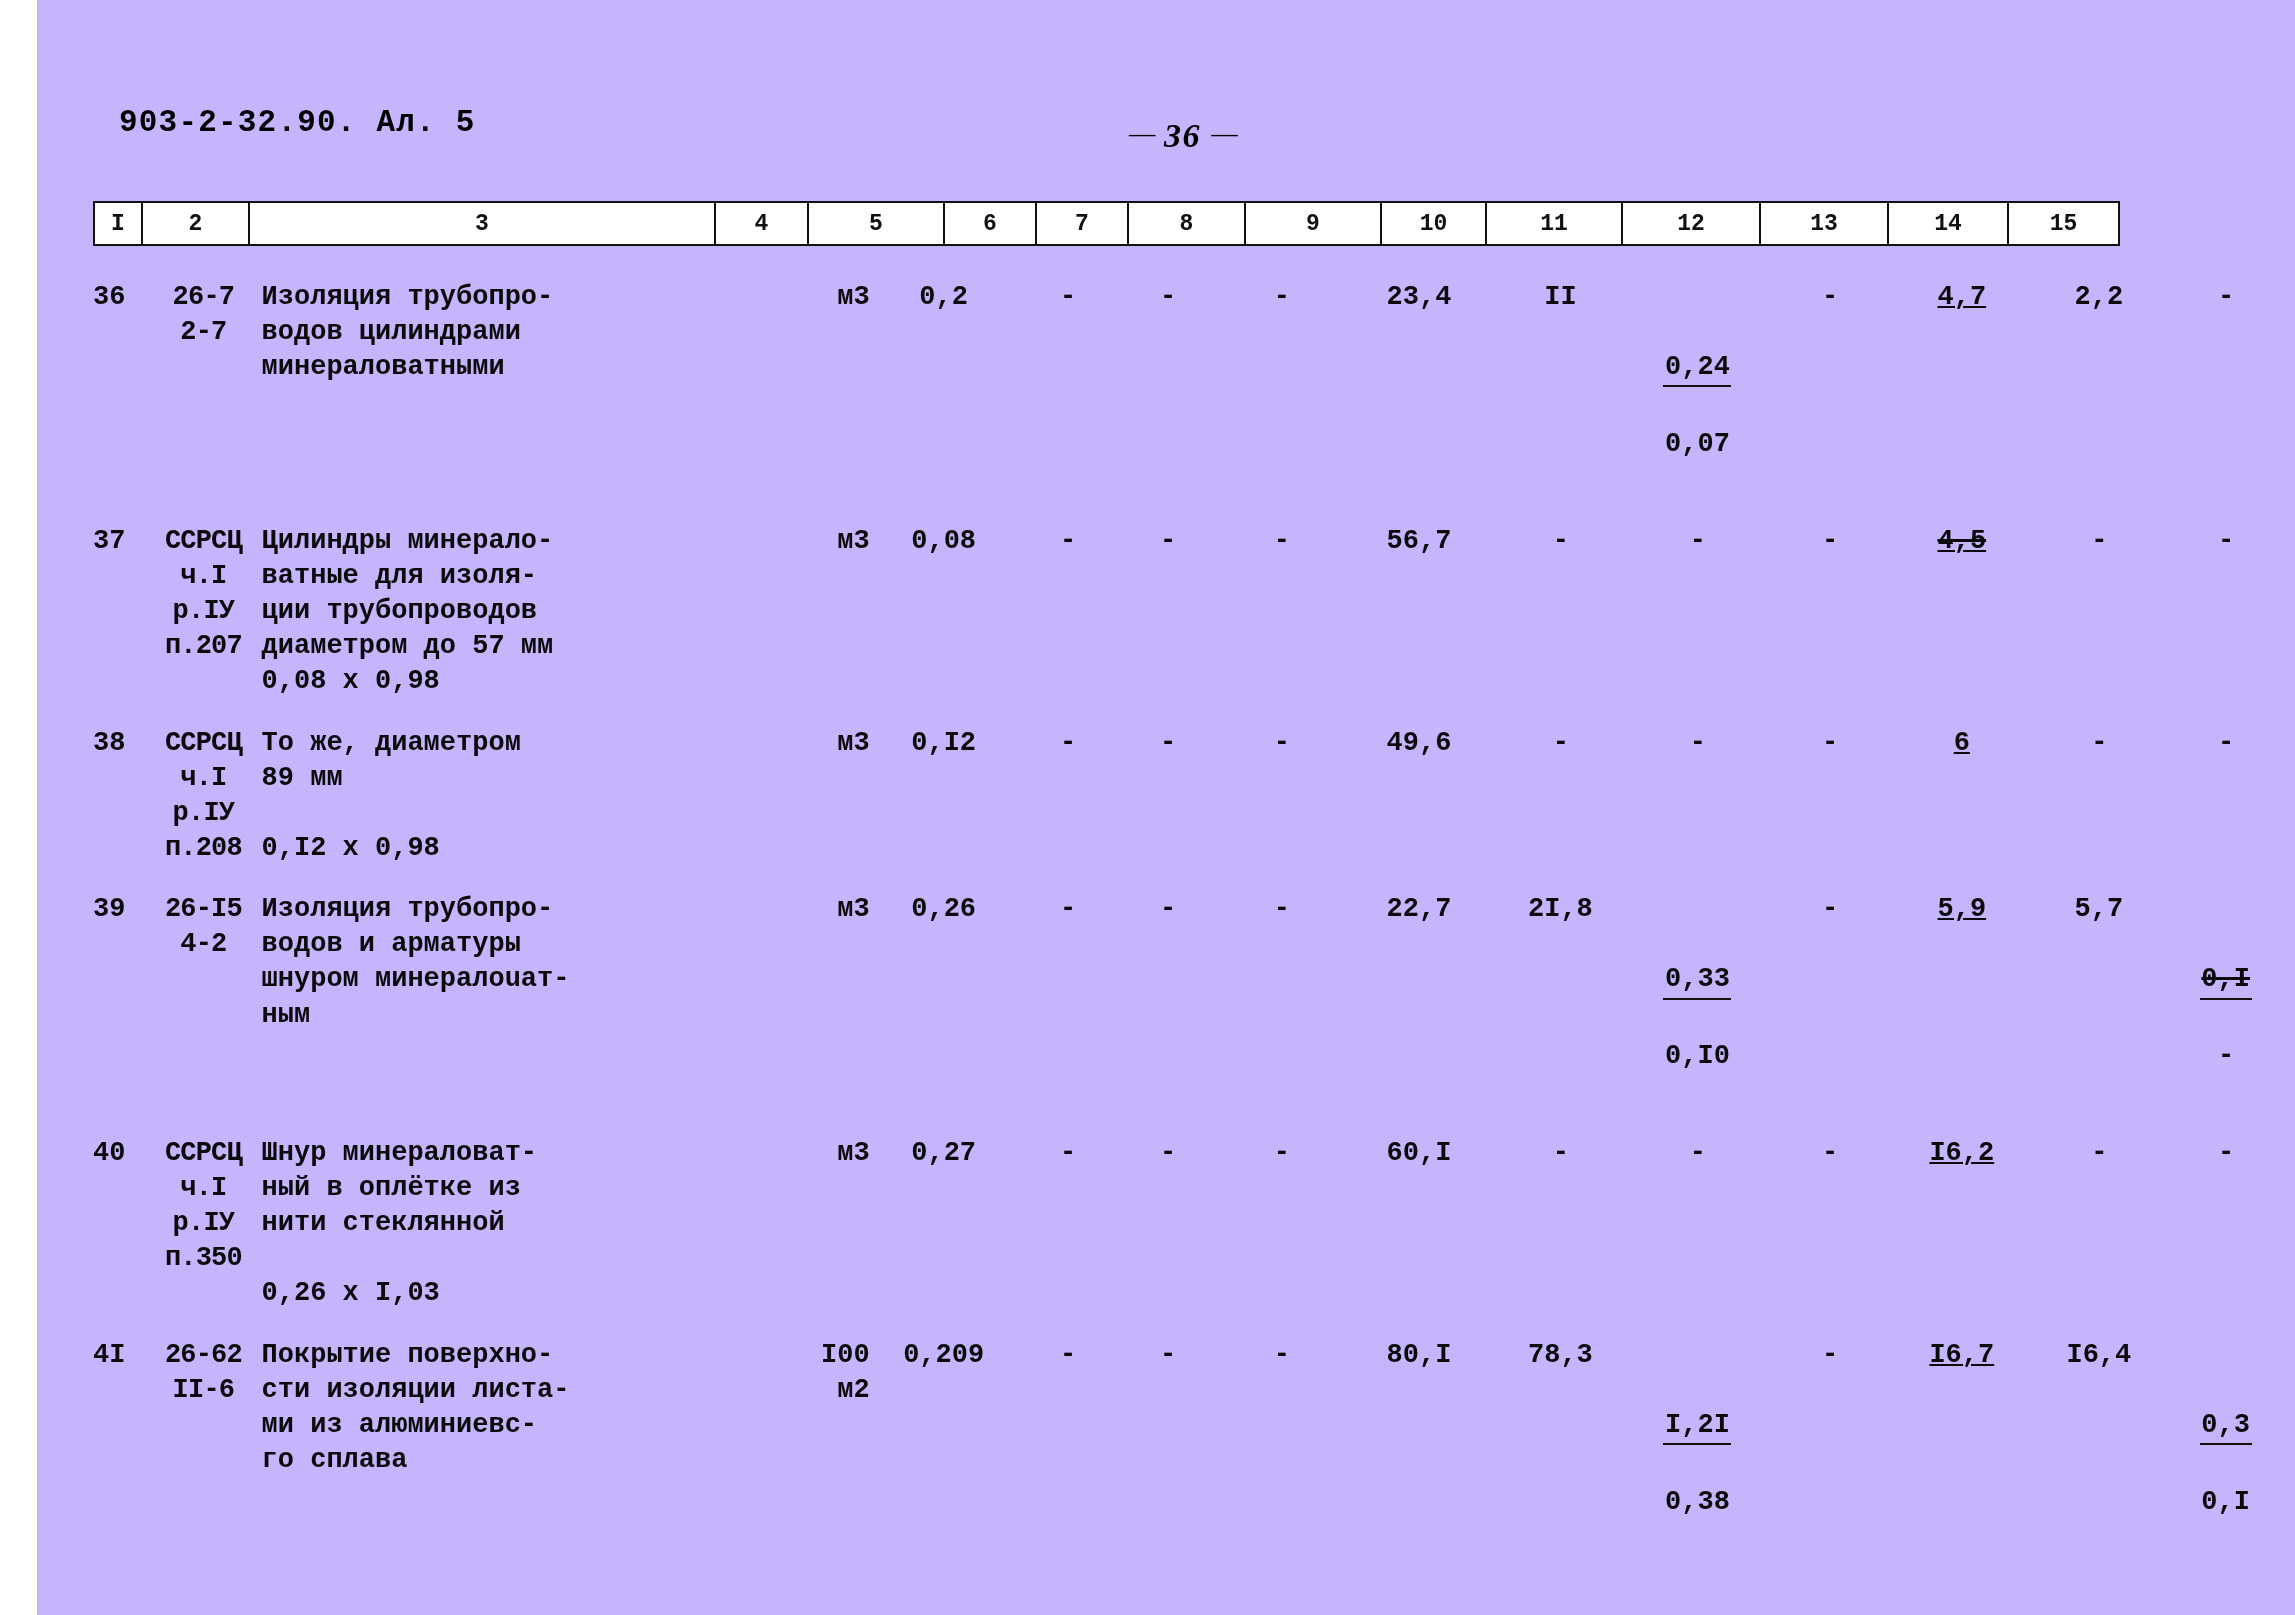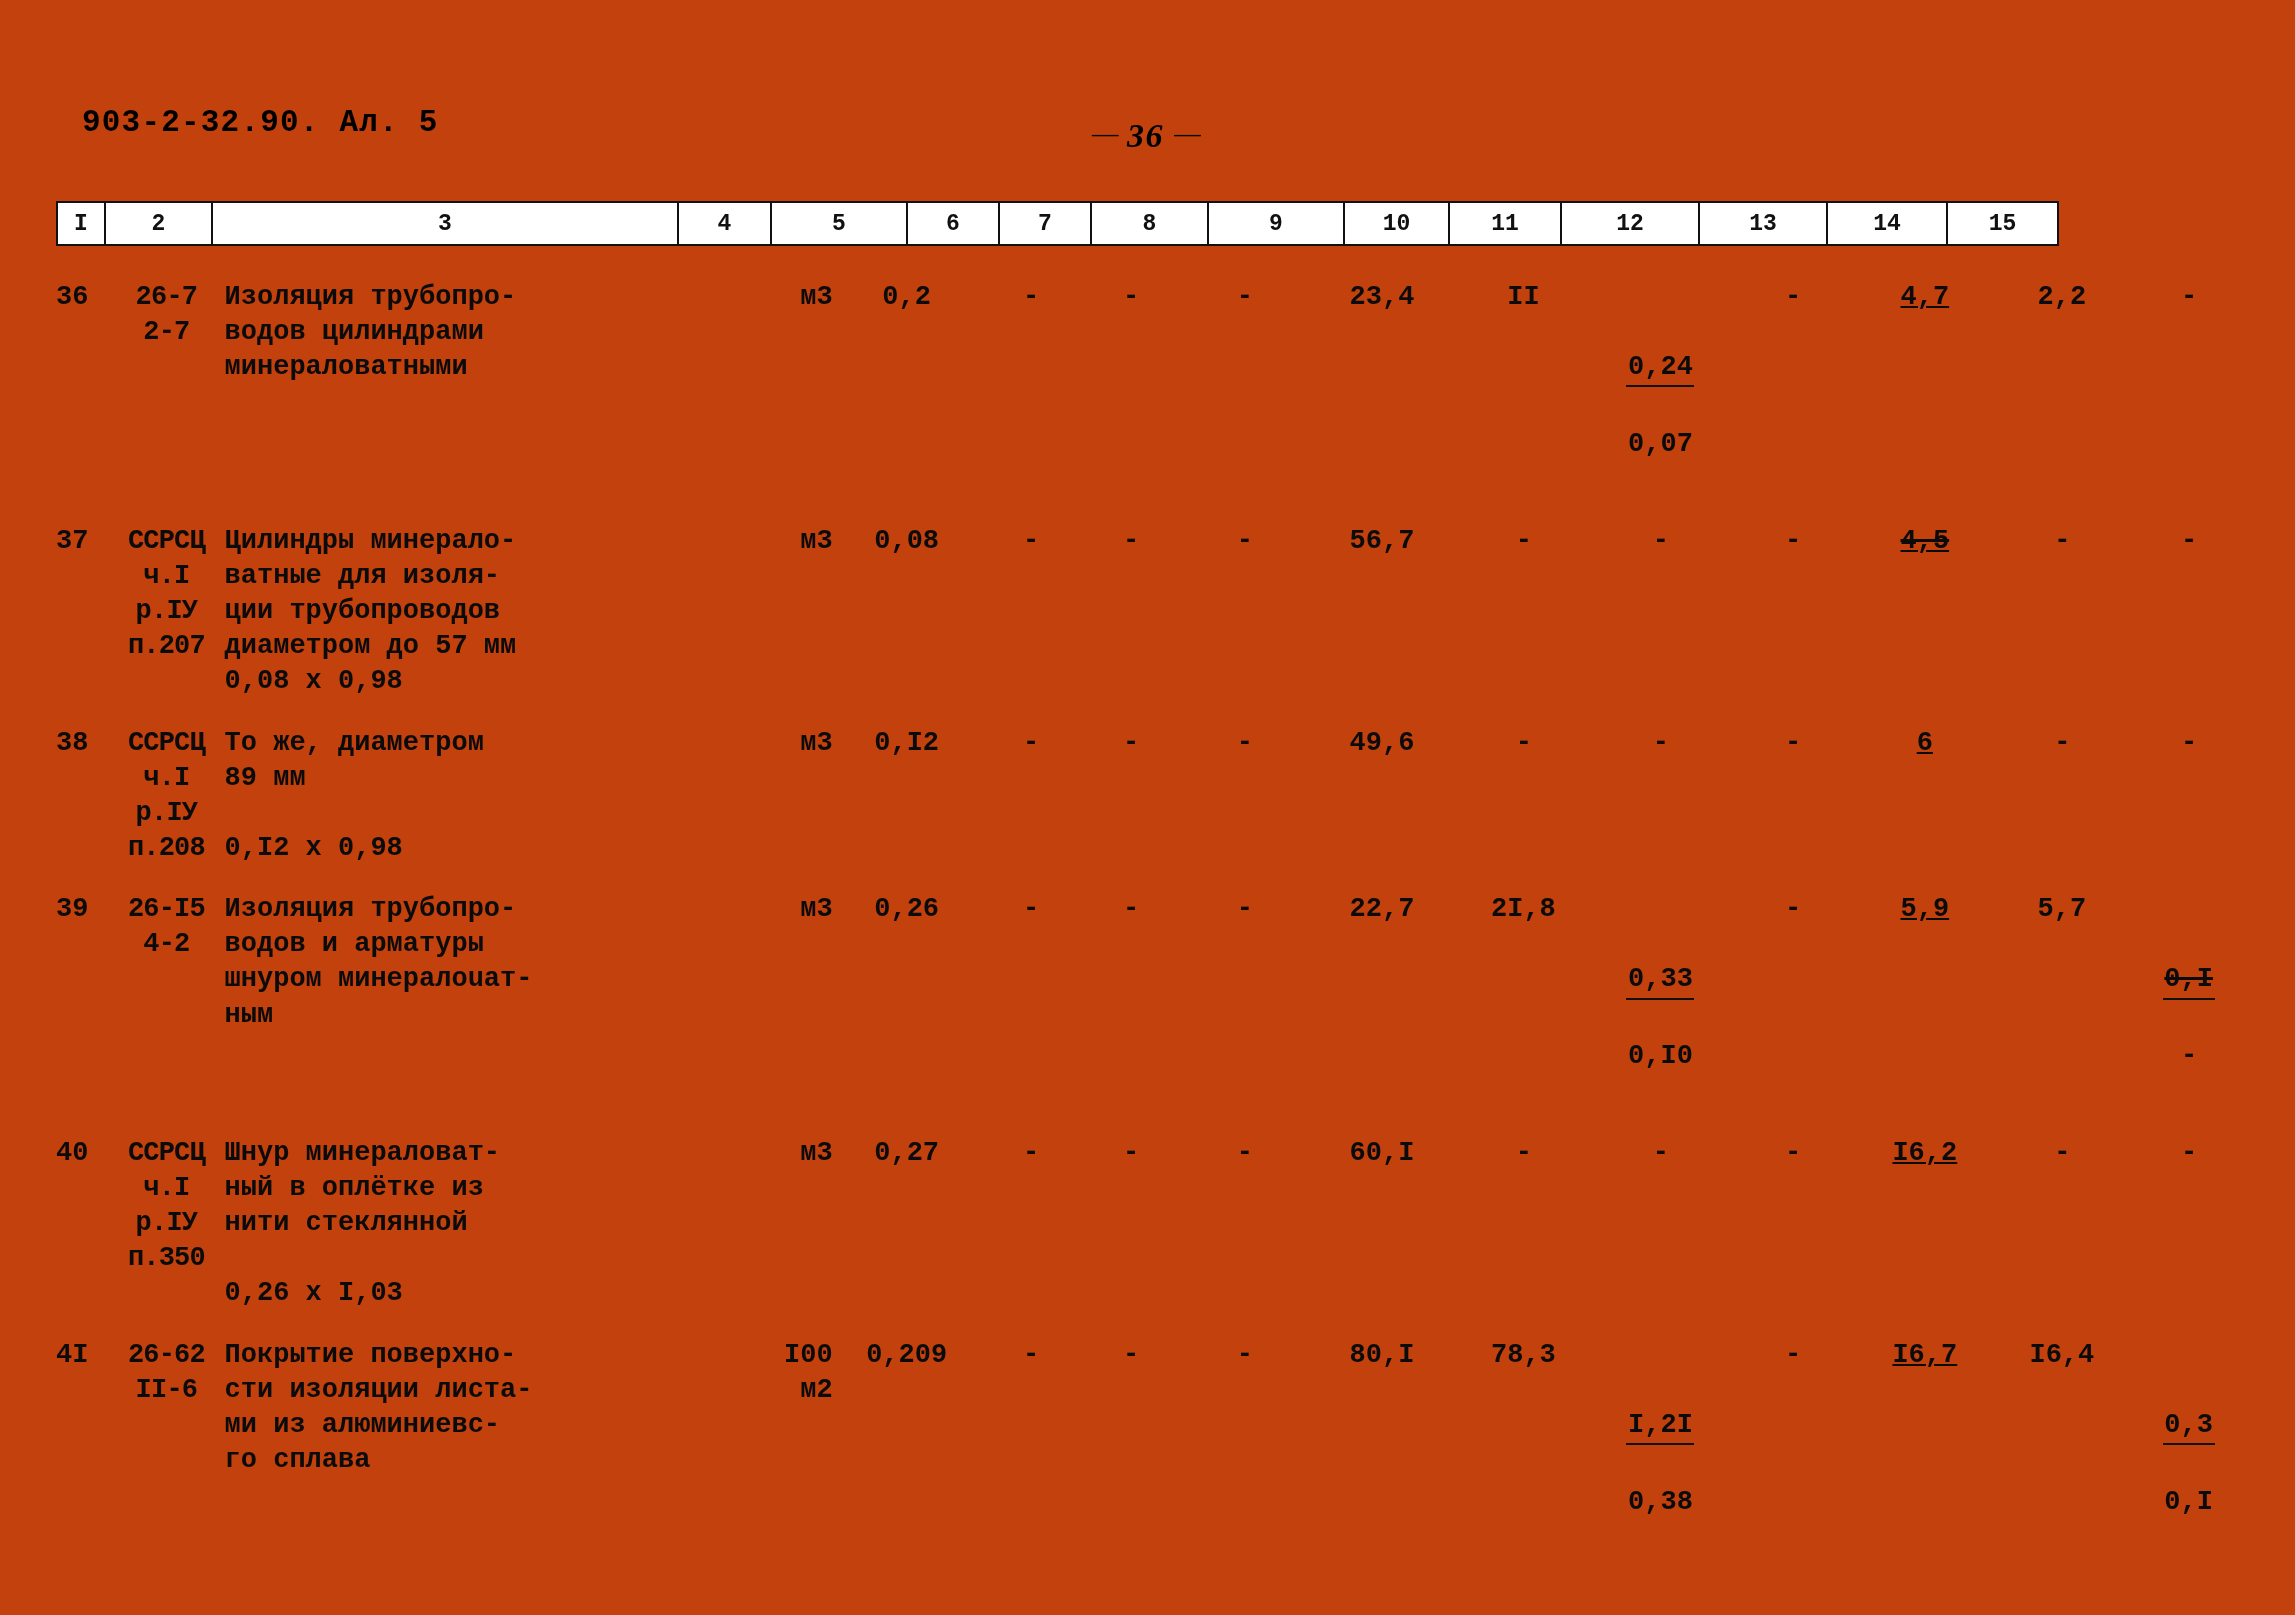--- a/index.html
+++ b/index.html
@@ -11,21 +11,22 @@
     width: 2295px;
     height: 1615px;
     font-family: "Liberation Serif", serif;
     color: #000000;
     position: relative;
     overflow: hidden;
   }
   .page {
     position: absolute;
     inset: 0;
-    background: #c2410c;
+    background: #c4b5fd;
+    margin-left: 37px;
   }
 
   
   .doc-code {
     position: absolute;
     left: 82px;
     top: 105px;
     font-size: 31px;
     letter-spacing: 1.2px;
     font-family: "Liberation Mono", monospace;
@@ -144,21 +145,21 @@
     <div class="cell" style="width:48px">I</div>
     <div class="cell" style="width:107px">2</div>
     <div class="cell" style="width:466px">3</div>
     <div class="cell" style="width:93px">4</div>
     <div class="cell" style="width:136px">5</div>
     <div class="cell" style="width:92px">6</div>
     <div class="cell" style="width:92px">7</div>
     <div class="cell" style="width:117px">8</div>
     <div class="cell" style="width:136px">9</div>
     <div class="cell" style="width:105px">10</div>
-    <div class="cell" style="width:112px">11</div>
+    <div class="cell" style="width:136px">11</div>
     <div class="cell" style="width:138px">12</div>
     <div class="cell" style="width:128px">13</div>
     <div class="cell" style="width:120px">14</div>
     <div class="cell" style="width:109px">15</div>
   </div>
 
   <table class="tbl">
     <tbody>
 
       <tr class="row">

